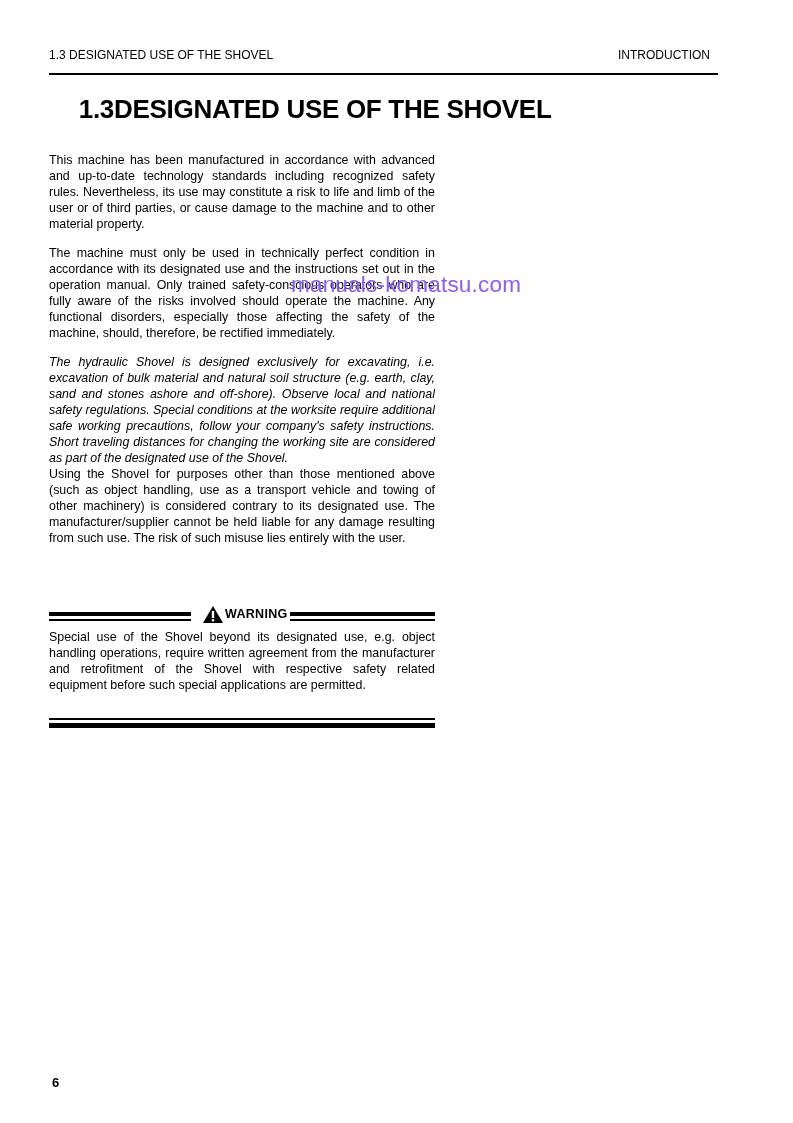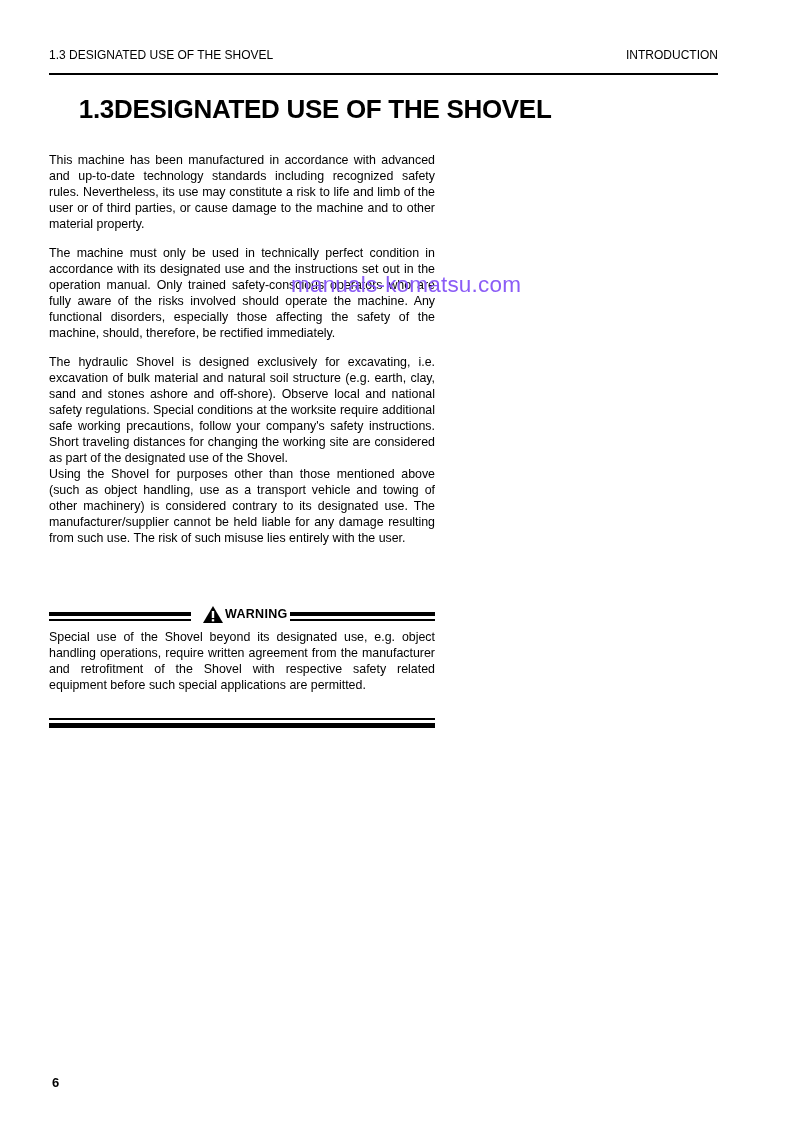--- a/index.html
+++ b/index.html
@@ -25,21 +25,21 @@
       line-height: 16px;
     }
     .running-header .left {
       position: absolute;
       left: 0;
       top: 0;
       white-space: nowrap;
     }
     .running-header .right {
       position: absolute;
-      right: 0;
+      right: 8px;
       top: 0;
       white-space: nowrap;
     }
     .header-rule {
       position: absolute;
       left: 49px;
       top: 73px;
       width: 669px;
       height: 2px;
       background: #000;
@@ -67,20 +67,21 @@
       font-size: 12.4px;
       line-height: 16px;
       text-align: justify;
       hyphens: manual;
     }
     .body-col p {
       margin: 0 0 13px 0;
     }
     .body-col p.tight {
       margin-bottom: 0;
+      font-style: italic;
     }
     .watermark {
       position: absolute;
       left: 291px;
       top: 271px;
       font-size: 22.5px;
       line-height: 28px;
       color: #8b5cf6;
       white-space: nowrap;
       font-family: "Liberation Sans", "DejaVu Sans", sans-serif;

